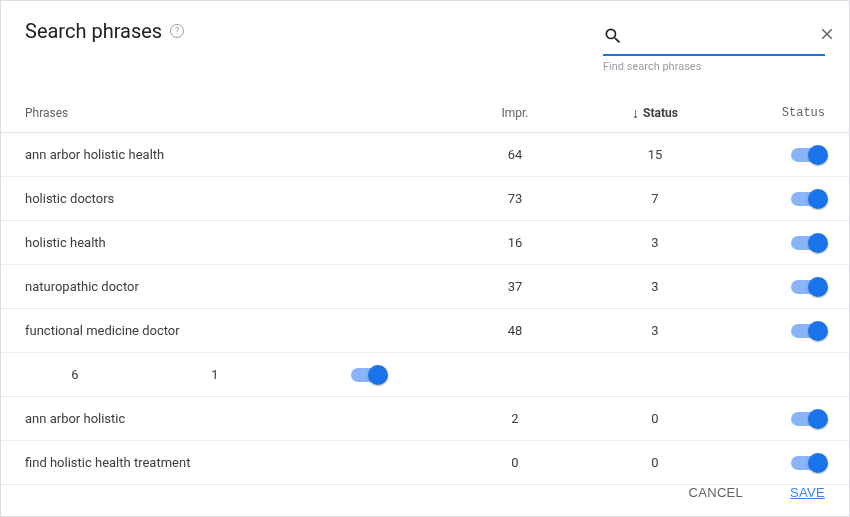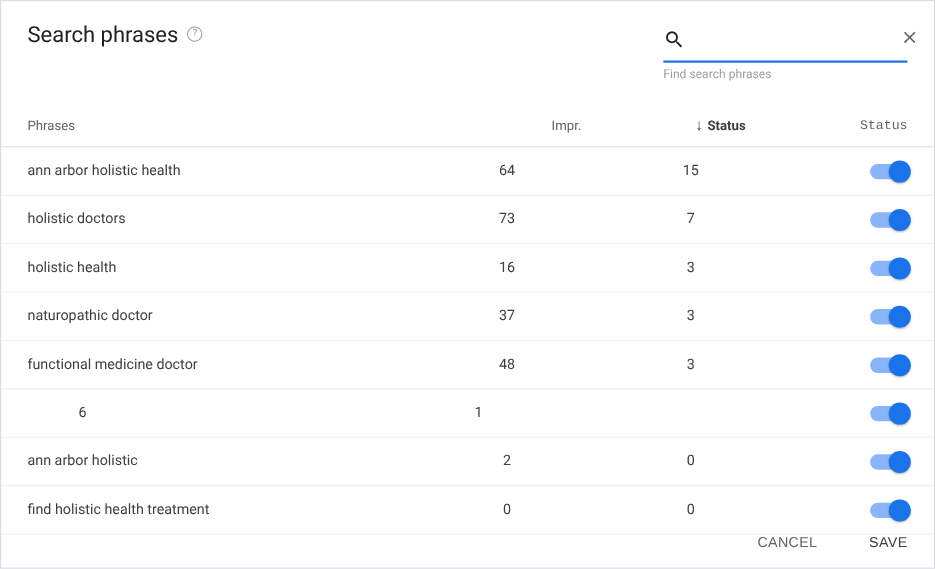--- a/index.html
+++ b/index.html
@@ -69,35 +69,33 @@
     color: #9aa0a6;
     margin-top: 4px;
   }
   .table {
     width: 100%;
   }
   .thead, .row {
     display: flex;
     align-items: center;
     padding: 0 24px;
-    justify-content: space-between;
   }
   .thead {
     height: 40px;
     border-bottom: 1px solid #e0e0e0;
     color: #5f6368;
     font-size: 12px;
     margin-top: 12px;
   }
   .row {
     height: 44px;
     border-bottom: 1px solid #eceff1;
     font-size: 13px;
     color: #3c4043;
-    gap: 27px;
   }
   .col-phrase { flex: 1; text-align: left; }
   .col-impr { width: 100px; text-align: center; }
   .col-clicks { width: 180px; text-align: center; display: flex; justify-content: center; align-items: center; gap: 4px; }
   .col-status { width: 80px; text-align: right; display: flex; justify-content: flex-end; font-family: Liberation Mono, monospace; }
   .thead .col-clicks { font-weight: 700; color: #3c4043; }
   .sort-arrow {
     font-size: 14px;
     line-height: 1;
   }
@@ -131,21 +129,21 @@
   .btn {
     background: none;
     border: none;
     font-size: 13px;
     font-weight: 500;
     letter-spacing: 0.3px;
     cursor: pointer;
     padding: 6px 4px;
     color: #5f6368;
   }
-  .btn.primary { color: #404040; }
+  .btn.primary { color: #3b82f6; text-decoration: underline; }
 </style>
 </head>
 <body>
 
 <div class="header">
   <div class="title-wrap">
     <span class="title">Search phrases</span>
     <span class="help-icon">?</span>
   </div>
   <div class="search-wrap">

